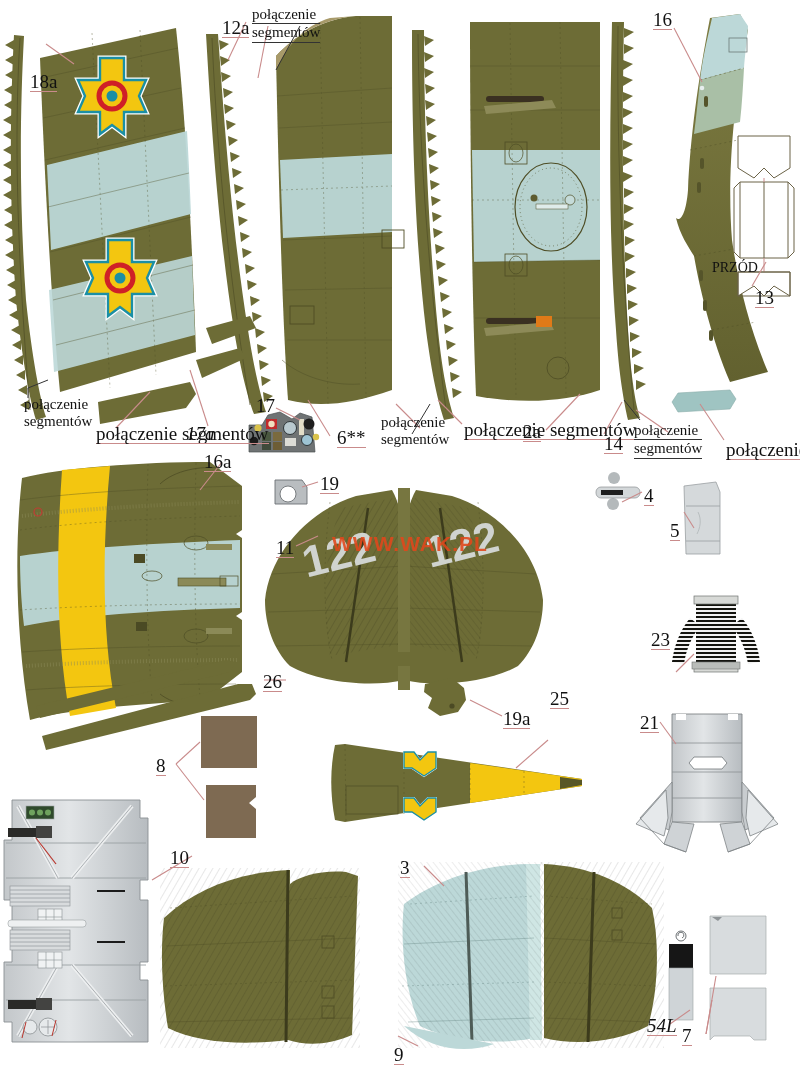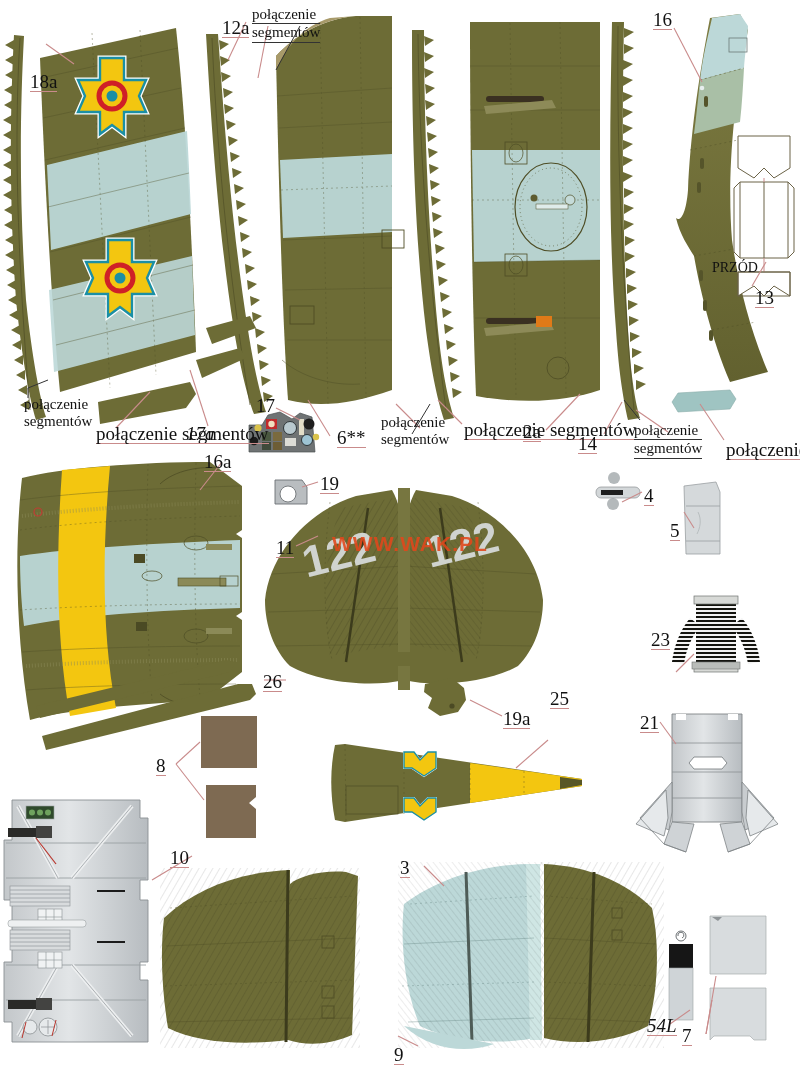--- a/index.html
+++ b/index.html
@@ -696,21 +696,21 @@
 <div class="lbl num" style="left:256px; top:396px;">17</div>
 <div class="lbl num underline" style="left:337px; top:428px;">6**</div>
 
 <div class="lbl pol" style="left:381px; top:414px;">
   <div>połączenie</div>
   <div>segmentów</div>
 </div>
 
 <div class="lbl num underline" style="left:464px; top:420px;">połączenie segmentów</div>
 <div class="lbl num underline" style="left:523px; top:422px;">2a</div>
-<div class="lbl num underline" style="left:578px; top:434px;">14</div>
+<div class="lbl num underline" style="left:604px; top:434px;">14</div>
 
 <div class="lbl pol" style="left:634px; top:422px;">
   <div class="underline-dark">połączenie</div>
   <div class="underline-dark">segmentów</div>
 </div>
 
 <div class="lbl num underline" style="left:726px; top:440px;">połączenie segmentów</div>
 <div class="lbl num underline" style="left:204px; top:452px;">16a</div>
 <div class="lbl num underline" style="left:320px; top:474px;">19</div>
 <div class="lbl num underline" style="left:644px; top:486px;">4</div>

